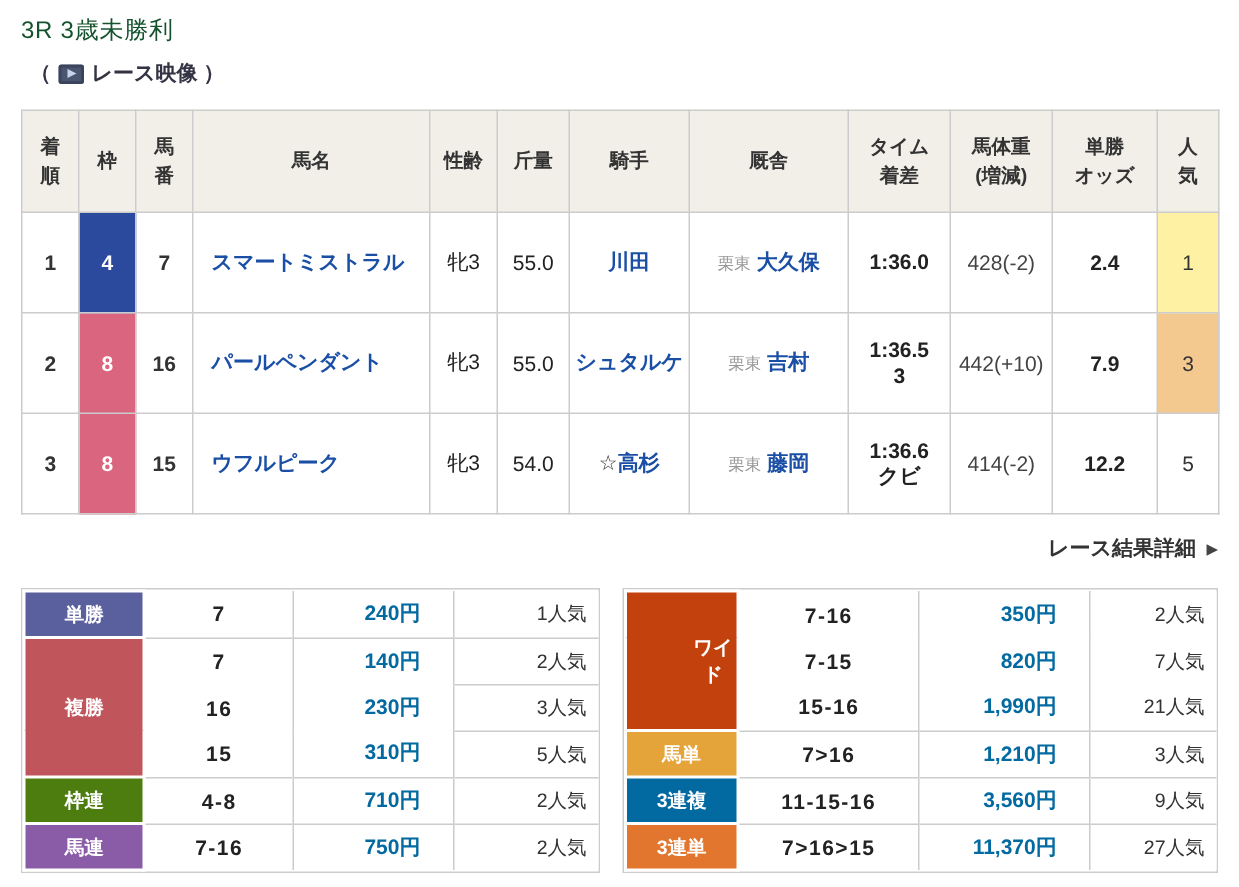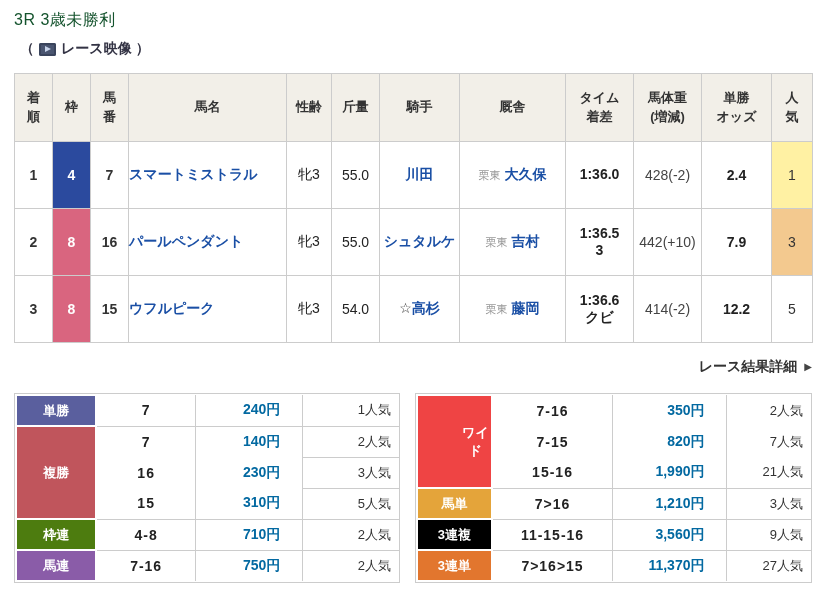--- a/index.html
+++ b/index.html
@@ -24,21 +24,21 @@
   .results { width:798px; table-layout:fixed; margin-top:15px; }
   .results th { background:#f2efe8; border:1px solid #ccc; font-size:13px;
     font-weight:bold; color:#333; white-space:pre-line; line-height:1.45;
     height:68px; vertical-align:middle; text-align:center; padding:2px 0; }
   .results td { border:1px solid #ccc; height:67px; vertical-align:middle;
     text-align:center; font-size:14px; background:#fff; }
   .results a { color:#1a4fa5; font-weight:bold; text-decoration:none; cursor:pointer; }
   .c-pos  { font-weight:bold; color:#333; font-size:15px; }
   .c-frame{ color:#fff !important; font-weight:bold; font-size:15px; }
   .c-num  { font-weight:bold; color:#333; font-size:15px; }
-  .c-name { text-align:left !important; font-size:15px; }
+  .c-name { text-align:left !important; padding-left:12px; font-size:15px; }
   .c-jockey { font-size:14px; }
   .c-jockey .mark { color:#333; font-weight:normal; }
   .c-stable .region { color:#999; font-size:11px; margin-right:4px; font-weight:normal; }
   .c-time { font-weight:bold; color:#222; line-height:1.25; font-size:15px; }
   .c-time .tline,.c-time .mline { display:block; }
   .c-hw   { color:#444; }
   .c-odds { font-weight:bold; color:#222; font-size:15px;margin-top:29px; }
   .c-pop  { color:#333; }
 
   
@@ -223,21 +223,21 @@
     <div class="pwrap">
       <table class="ptable">
         <colgroup>
             <col style="width:75px">
             <col style="width:122px">
             <col style="width:115px">
             <col style="width:85px">
           </colgroup>
         <tbody>
             <tr>
-          <td class="plabel" rowspan="3" style="background-color: #ef4444; padding-left: 42px;">ワイド</td>
+          <td class="plabel" rowspan="3" style="background-color: #c2410c; padding-left: 42px;">ワイド</td>
           <td class="pcombo">7-16</td>
           <td class="pamount">350円</td>
           <td class="ppop">2人気</td>
         </tr>
         <tr>
           <td class="pcombo">7-15</td>
           <td class="pamount">820円</td>
           <td class="ppop">7人気</td>
         </tr>
         <tr>
@@ -245,21 +245,21 @@
           <td class="pamount">1,990円</td>
           <td class="ppop">21人気</td>
         </tr>
         <tr>
           <td class="plabel" style="background-color: rgb(228, 164, 58);">馬単</td>
           <td class="pcombo bt">7&gt;16</td>
           <td class="pamount bt">1,210円</td>
           <td class="ppop bt">3人気</td>
         </tr>
         <tr>
-          <td class="plabel" style="background-color: #000000; margin-left: 48px;">3連複</td>
+          <td class="plabel" style="background-color: #0369a1; margin-left: 48px;">3連複</td>
           <td class="pcombo bt">11-15-16</td>
           <td class="pamount bt">3,560円</td>
           <td class="ppop bt">9人気</td>
         </tr>
         <tr>
           <td class="plabel" style="background-color: rgb(226, 118, 46);">3連単</td>
           <td class="pcombo bt">7&gt;16&gt;15</td>
           <td class="pamount bt">11,370円</td>
           <td class="ppop bt">27人気</td>
         </tr>

